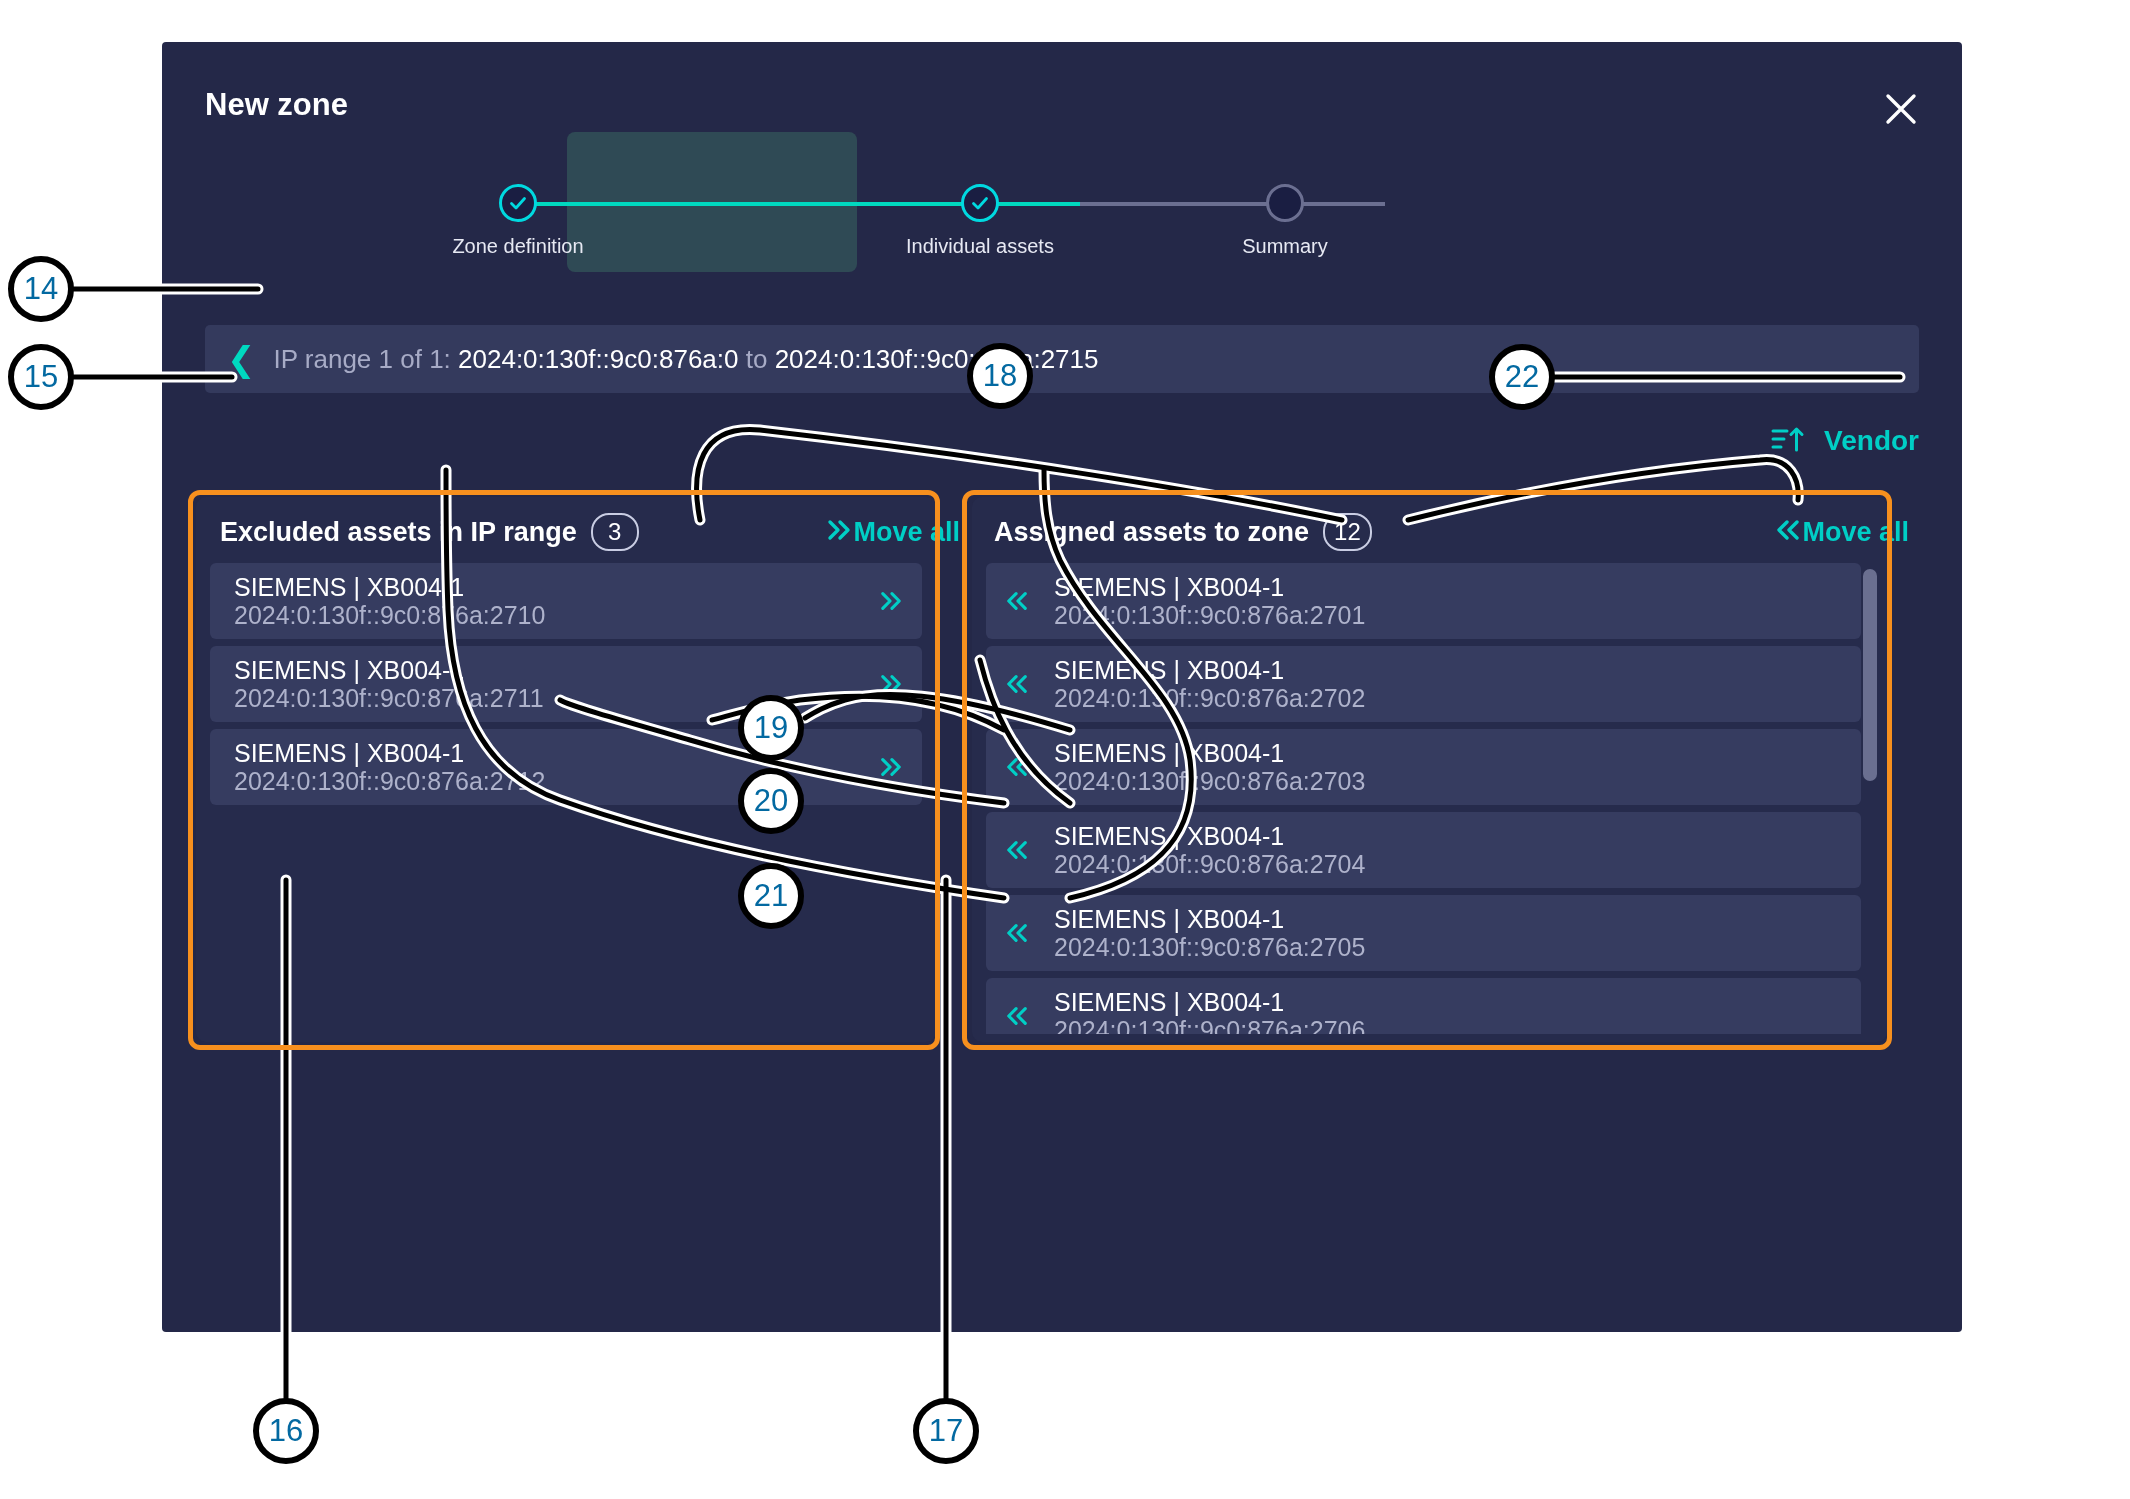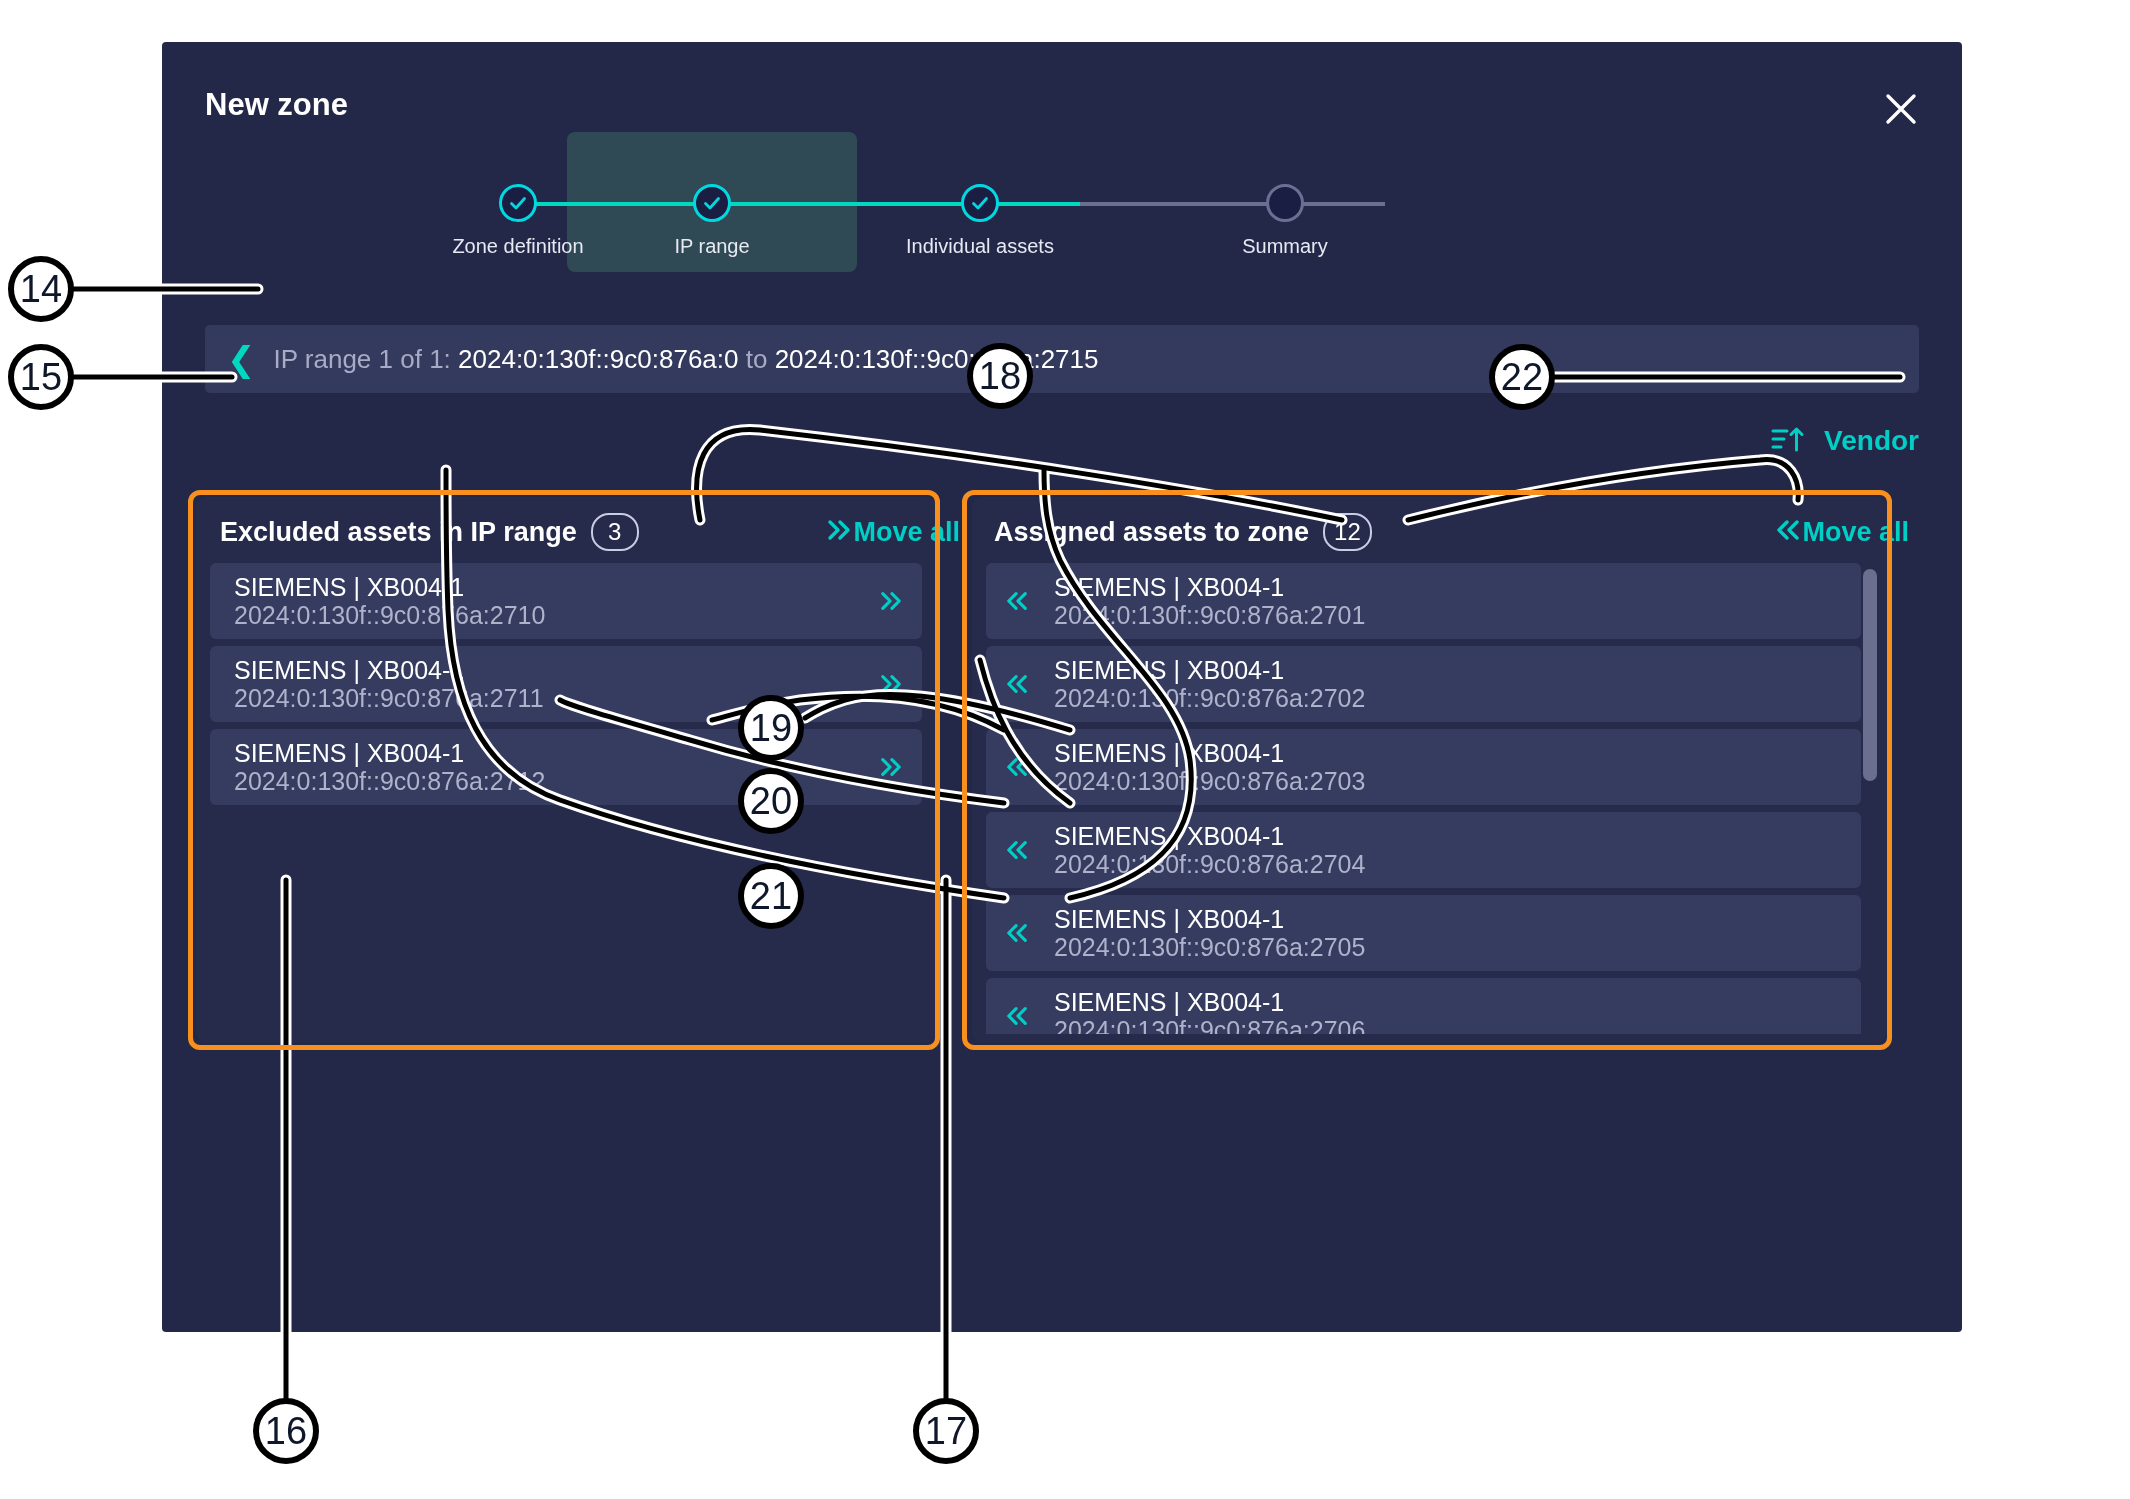--- a/index.html
+++ b/index.html
@@ -111,21 +111,21 @@
        display:flex;align-items:center;justify-content:center;cursor:pointer;
        box-sizing:border-box;font-family:inherit;}
   .btn.ghost{background:#050a2a;border:2px solid #00d6cf;color:#00d6cf;}
   .btn.primary{background:#00cfc9;border:2px solid #00cfc9;color:#0b1030;}
 
   
   #anno{position:absolute;left:0;top:0;width:2130px;height:1499px;pointer-events:none;}
   .callout{position:absolute;width:66px;height:66px;border-radius:50%;
            background:#ffffff;border:6px solid #000000;box-sizing:border-box;
            display:flex;align-items:center;justify-content:center;
-           color:#0f172a;font-size:38px;font-family:"Liberation Sans",sans-serif;}
+           color:#0369a1;font-size:31px;font-family:"Liberation Sans",sans-serif;}
 </style>
 </head>
 <body>
 
 <div id="page-bg">
   <div class="bg-app-left"></div>
   <div class="bg-app"></div>
   <div class="bg-app-left"></div>
   <div class="bg-title">nagement</div>
 
@@ -167,28 +167,20 @@
 
     <div class="step" style="left:196px;">
       <div class="dot">
         <svg width="20" height="20" viewBox="0 0 20 20">
             <path d="M3.5 10.5 L8 15 L16.5 5.5" stroke="#00d9e0" stroke-width="2.8" fill="none" stroke-linecap="round" stroke-linejoin="round"></path>
           </svg>
       </div>
       <div class="step-label">Zone definition</div>
     </div>
 
-    <div class="step" style="left:390px;">
-      <div class="dot">
-        <svg width="20" height="20" viewBox="0 0 20 20">
-            <path d="M3.5 10.5 L8 15 L16.5 5.5" stroke="#00d9e0" stroke-width="2.8" fill="none" stroke-linecap="round" stroke-linejoin="round"></path>
-          </svg>
-      </div>
-      <div class="step-label">IP range</div>
-    </div>
 
     <div class="step" style="left:658px;">
       <div class="dot">
         <svg width="20" height="20" viewBox="0 0 20 20">
             <path d="M3.5 10.5 L8 15 L16.5 5.5" stroke="#00d9e0" stroke-width="2.8" fill="none" stroke-linecap="round" stroke-linejoin="round"></path>
           </svg>
       </div>
       <div class="step-label">Individual assets</div>
     </div>
 

